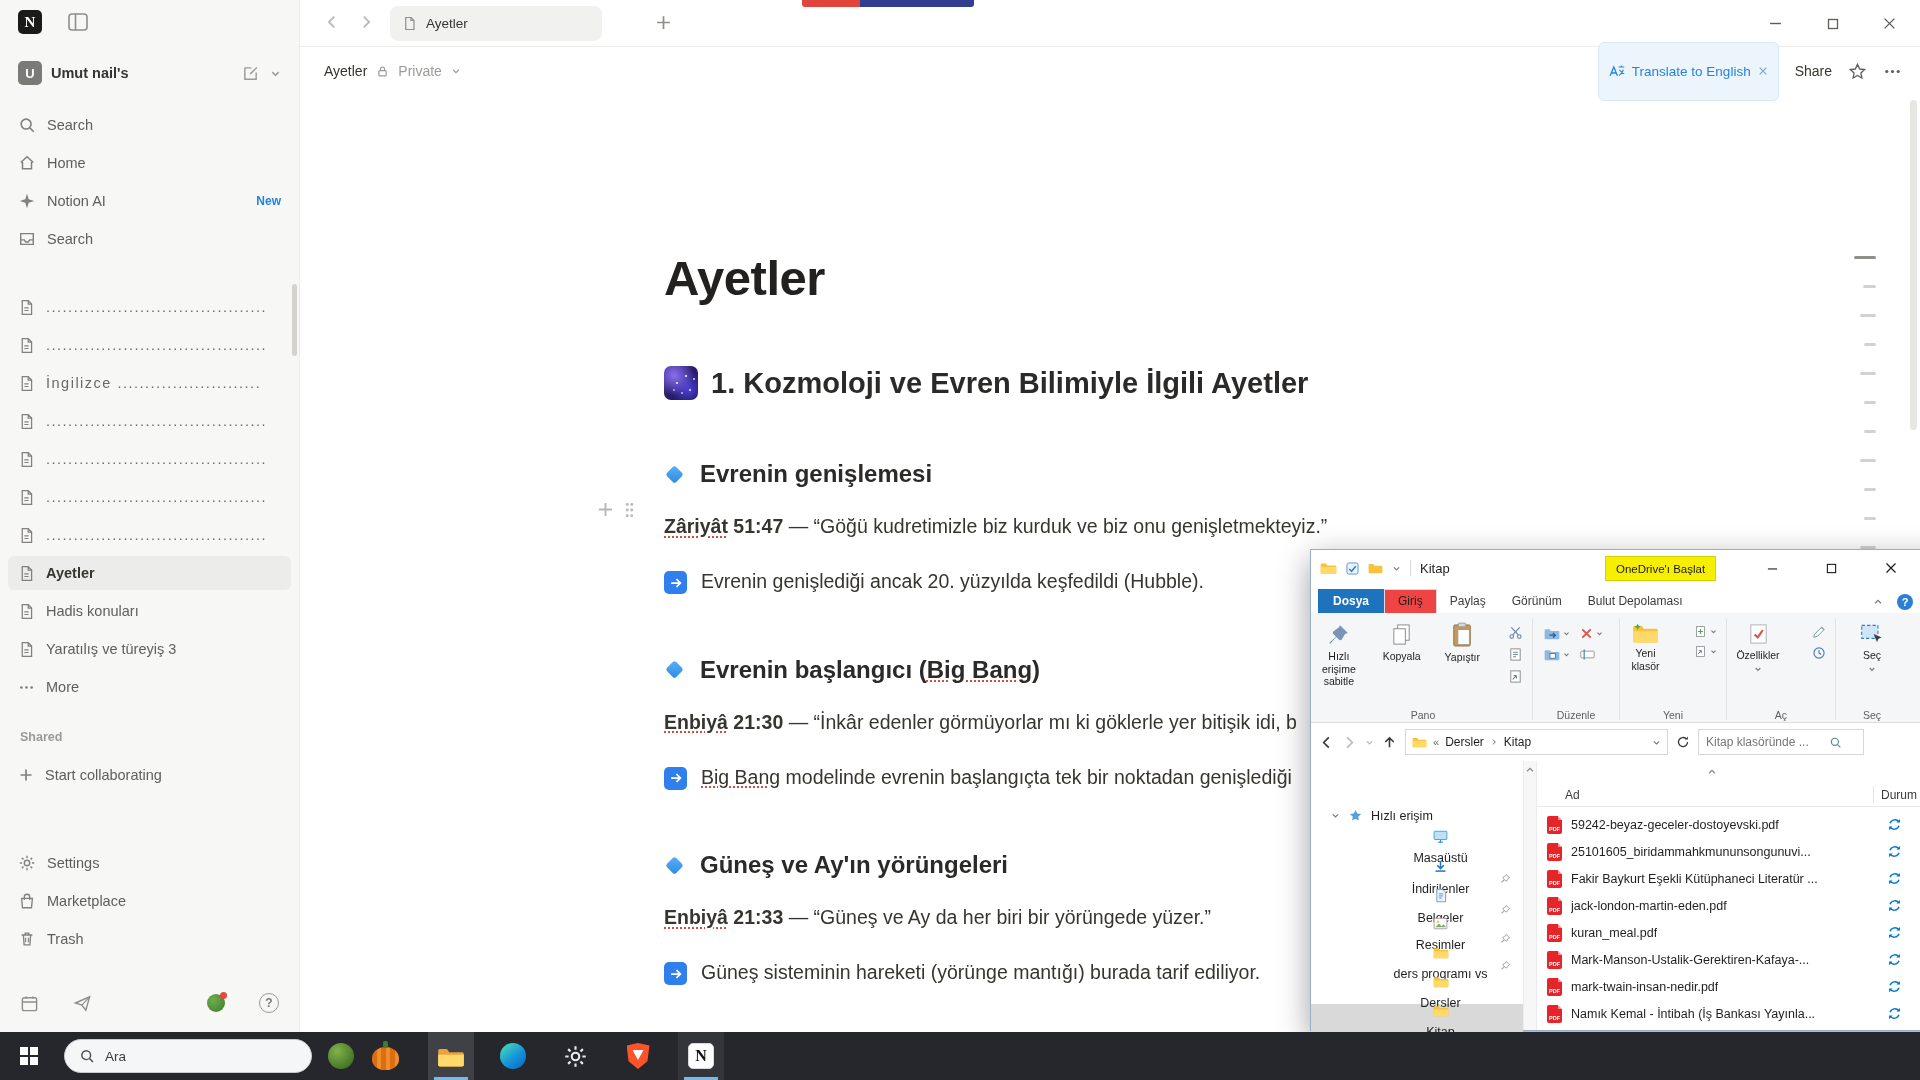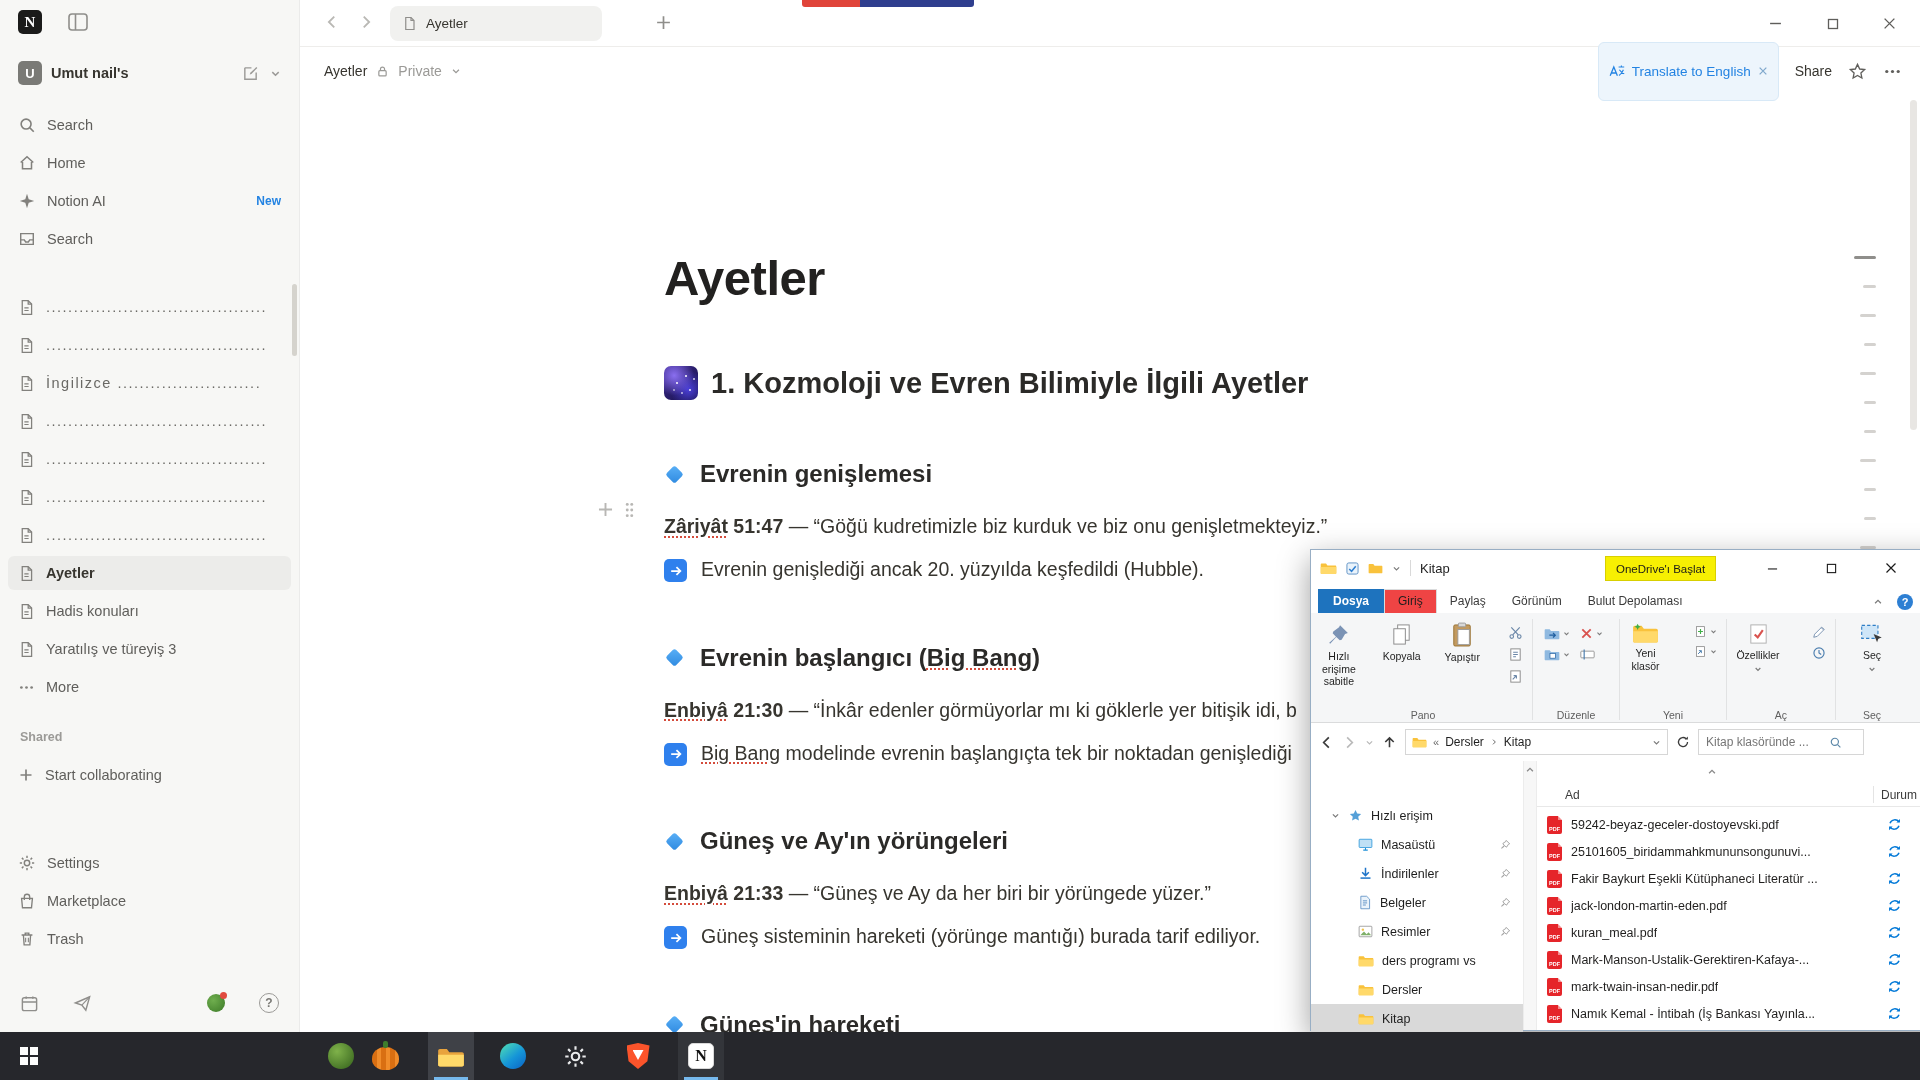--- a/index.html
+++ b/index.html
@@ -51,21 +51,21 @@
 
   
   .content { position:absolute; left:664px; top:95px; width:900px; bottom:0; overflow:hidden; }
   .ptitle { font-size:49px; font-weight:700; letter-spacing:-0.5px; color:#222120; margin-top:155px; }
   .h1row { display:flex; align-items:center; gap:13px; margin-top:60px; font-size:29px; font-weight:700; color:#2b2a28; }
   .galaxy { width:34px; height:34px; border-radius:7px; flex:none; background:radial-gradient(circle at 30% 28%, #8a6ff0, rgba(0,0,0,0) 58%), radial-gradient(circle at 72% 68%, #4a3fd8, rgba(0,0,0,0) 55%), linear-gradient(135deg,#3d2b8f,#151046); position:relative; }
   .galaxy::after { content:""; position:absolute; width:2px; height:2px; border-radius:50%; background:#fff; top:9px; left:21px; box-shadow:-9px 7px 0 #fff, 4px 14px 0 rgba(255,255,255,.9), -4px 17px 0 rgba(255,255,255,.7), 8px 3px 0 rgba(255,255,255,.8), -12px 14px 0 rgba(255,255,255,.6); }
   .h2row { display:flex; align-items:center; gap:15px; margin-top:60px; font-size:24px; font-weight:700; color:#2b2a28; }
   .diamond { width:13px; height:13px; border-radius:2.5px; background:linear-gradient(135deg,#5ab0f7,#2f8ae0); transform:rotate(45deg); flex:none; margin:0 4px; }
   .verse { margin-top:24px; font-size:19.5px; line-height:1.45; color:#37352f; }
-  .note { margin-top:16px; display:flex; gap:14px; align-items:flex-start; font-size:19.5px; line-height:1.4; color:#37352f; }
+  .note { margin-top:28px; display:flex; gap:14px; align-items:flex-start; font-size:19.5px; line-height:1.4; color:#37352f; }
   .arrowchip { width:23px; height:23px; border-radius:5px; background:#2f80ed; color:#fff; flex:none; display:flex; align-items:center; justify-content:center; margin-top:3px; }
   .spell { text-decoration-line:underline; text-decoration-style:dotted; text-decoration-color:#d44c3c; text-decoration-thickness:2px; text-underline-offset:3px; }
   .handle { position:absolute; left:596px; top:500px; display:flex; gap:8px; align-items:center; color:#b8b7b4; }
   .toc { position:absolute; right:44px; top:256px; display:flex; flex-direction:column; align-items:flex-end; }
   .toc i { display:block; height:3px; border-radius:2px; background:#d4d2cf; margin-bottom:26px; }
   .toc i.d { background:#8f8e8b; }
   .nscroll { position:absolute; right:3px; top:100px; width:7px; height:330px; background:#e8e6e3; border-radius:4px; }
   .peek { position:absolute; left:802px; top:0; height:7px; width:172px; display:flex; border-radius:0 0 3px 3px; overflow:hidden; z-index:12; }
   .peek b { display:block; height:100%; }
 
@@ -101,21 +101,21 @@
   .afield { width:263px; height:26px; border:1px solid #d6d6d6; background:#fff; display:flex; align-items:center; gap:6px; padding:0 6px; }
   .crumb { font-size:12px; color:#1e1e1e; }
   .csep { color:#6a6a6a; font-size:11px; }
   .afield .spacer { flex:1 1 auto; }
   .sfield { width:166px; height:26px; border:1px solid #d6d6d6; background:#fff; display:flex; align-items:center; padding:0 7px; gap:6px; color:#767676; }
   .sfield span { flex:1 1 auto; white-space:nowrap; overflow:hidden; font-size:12px; }
 
   .ex-body { position:absolute; left:0; right:0; top:211px; bottom:0; background:#fff; }
   .ex-nav { position:absolute; left:0; top:0; bottom:0; width:212px; padding-top:40px; }
   .enr { height:29px; display:flex; align-items:center; gap:8px; padding-left:34px; font-size:12.5px; color:#1e1e1e; white-space:nowrap; }
-  .enr.child { padding-left:47px; }
+  .enr.child { padding-left:47px;flex-direction:column; }
   .enr.sel { background:#d9d9d9; }
   .enr .pin { margin-left:auto; margin-right:12px; color:#8a8a8a; }
   .ex-strip { position:absolute; left:212px; top:0; bottom:0; width:14px; background:#f7f7f7; border-left:1px solid #ececec; border-right:1px solid #ececec; display:flex; justify-content:center; padding-top:4px; color:#8a8a8a; }
   .ex-files { position:absolute; left:226px; right:0; top:0; bottom:0; }
   .fcaret { position:absolute; top:6px; left:170px; color:#8a8a8a; }
   .fhead { position:absolute; top:22px; left:0; right:0; height:24px; border-bottom:1px solid #e8e8e8; display:flex; align-items:center; font-size:12px; color:#3b3b3b; }
   .fh-ad { padding-left:28px; }
   .fh-sep { position:absolute; left:336px; top:3px; bottom:3px; width:1px; background:#e4e4e4; }
   .fh-st { position:absolute; left:344px; white-space:nowrap; }
   .flist { position:absolute; top:50px; left:0; right:0; }
@@ -1121,20 +1121,29 @@
 
 <div class="tb">
   <div class="tb-start">
     <span class="winlogo">
         <i></i>
         <i></i>
         <i></i>
         <i></i>
       </span>
   </div>
+  <div class="tb-search">
+    <span>
+        <svg width="16" height="16" viewBox="0 0 20 20">
+          <circle cx="9" cy="9" r="5.5" fill="none" stroke="#4a4c50" stroke-width="1.8"></circle>
+          <line x1="13.2" y1="13.2" x2="17.5" y2="17.5" stroke="#4a4c50" stroke-width="1.8"></line>
+        </svg>
+      </span>
+    <span>Ara</span>
+  </div>
 
   <div class="tapp" style="left:318px;">
       <span class="greenapp"></span>
     </div>
   <div class="tapp" style="left:362px;">
       <span class="pumpkin"></span>
     </div>
   <div class="tapp focus open" style="left:428px;">
     <span>
         <svg width="28" height="23" viewBox="0 0 24 19">

